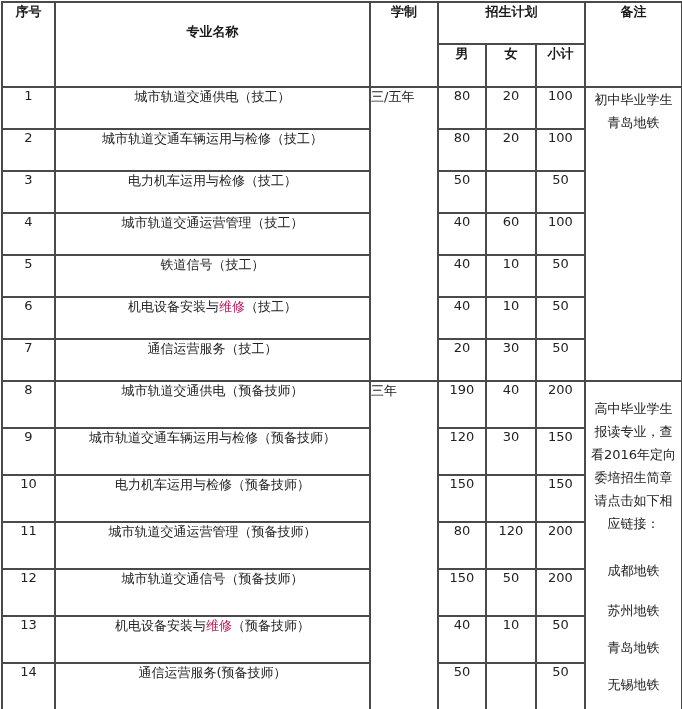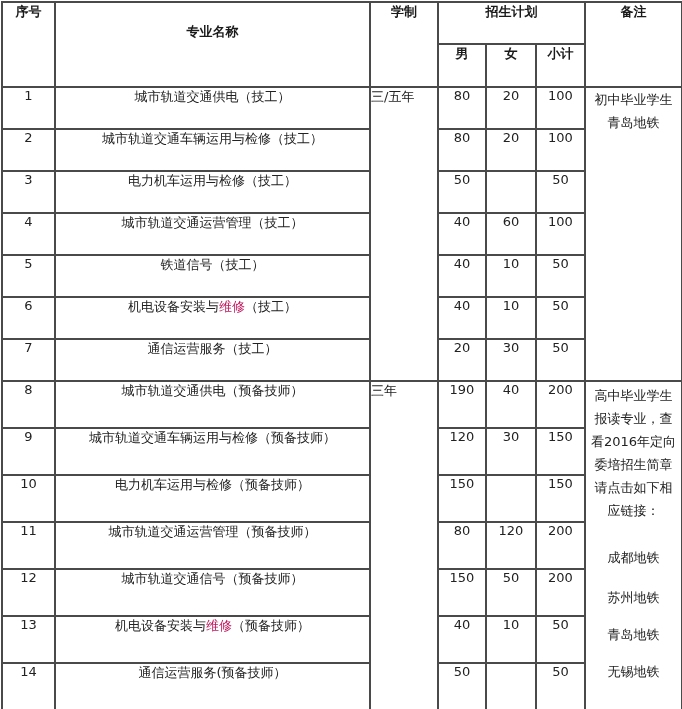--- a/index.html
+++ b/index.html
@@ -124,21 +124,21 @@
 
     <tr class="r2">
       <td class="num">8</td>
       <td class="name">城市轨道交通供电（预备技师）</td>
       <td rowspan="7" class="duration">
         <span>三年</span>
       </td>
       <td class="val">190</td>
       <td class="val">40</td>
       <td class="val">200</td>
-      <td rowspan="7" class="remark" style="padding-top:2px">
+      <td rowspan="7" class="remark" style="padding-top:15px">
         <div>高中毕业学生</div>
         <div>报读专业，查</div>
         <div>看2016年定向</div>
         <div>委培招生简章</div>
         <div>请点击如下相</div>
         <div>应链接：</div>
         <div style="margin-top:12px;line-height:47px">
           <div>成都地铁</div>
           <div style="margin-top:-7px">苏州地铁</div>
           <div style="margin-top:-10px">青岛地铁</div>

